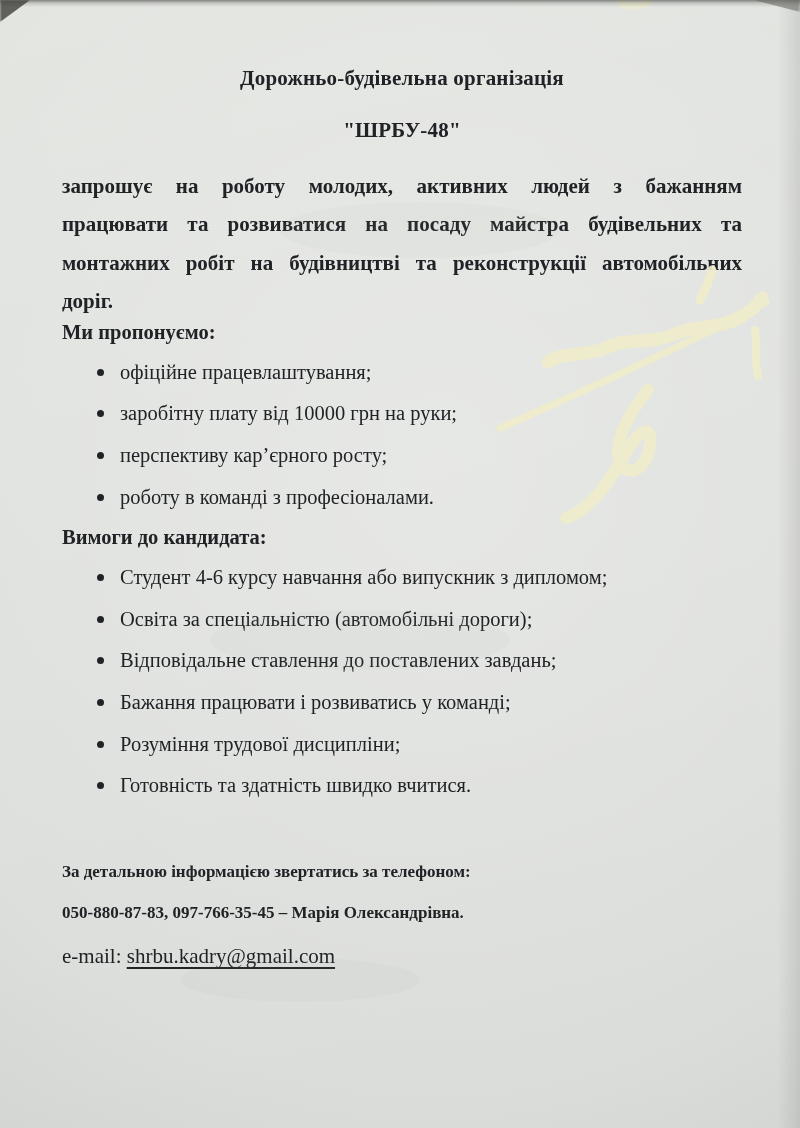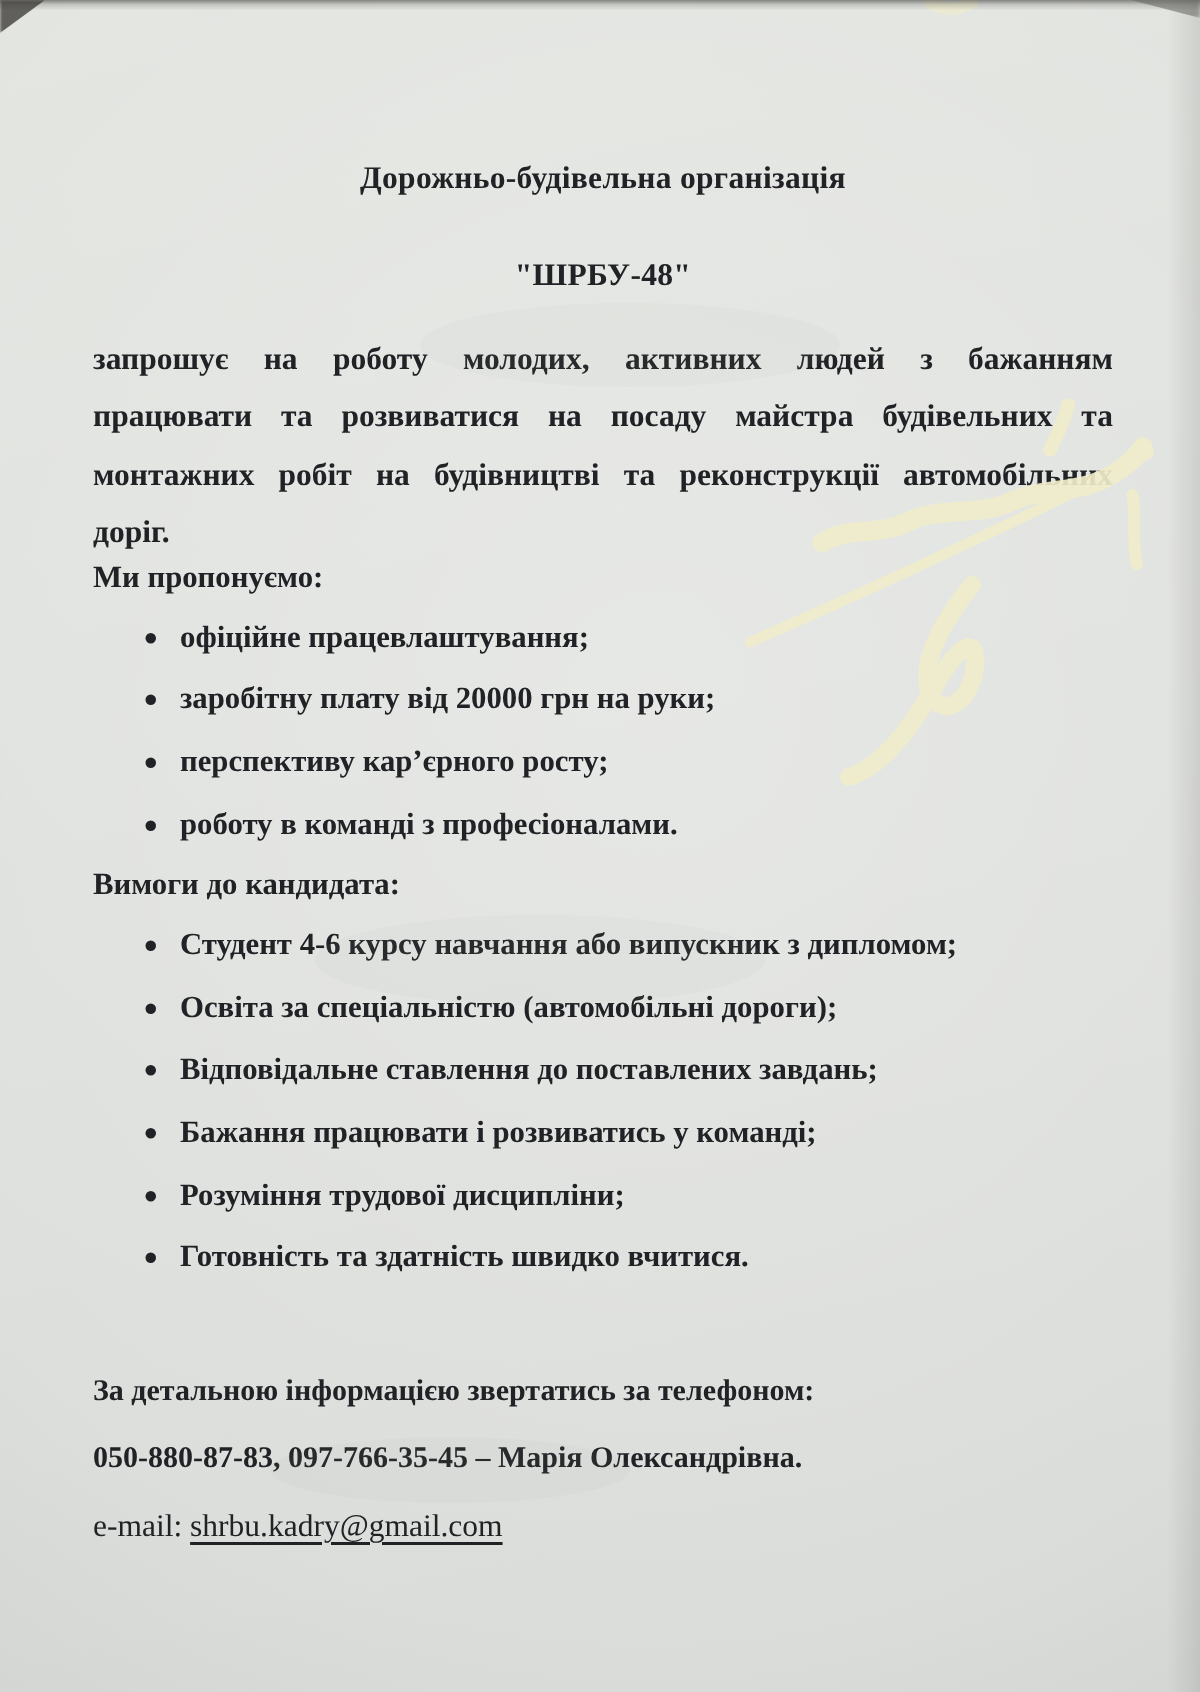--- a/index.html
+++ b/index.html
@@ -51,21 +51,20 @@
   .paper-content {
     position: relative;
     padding: 66px 58px 0 62px;
     height: 100%;
   }
   .doc-title {
     text-align: center;
     font-size: 21px;
     font-weight: bold;
     letter-spacing: 0.2px;
-    margin-top: 40px;
   }
   .doc-title.org { margin-bottom: 27px; }
   .doc-title.name { margin-bottom: 24px; }
   .intro {
     font-size: 21px;
     font-weight: bold;
     text-align: justify;
     line-height: 1.83;
     word-spacing: 2.5px;
   }
@@ -75,55 +74,55 @@
   }
   ul.doc-list {
     list-style: none;
     margin: 6px 0 0 0;
     padding-left: 33px;
   }
   ul.doc-list li {
     position: relative;
     padding-left: 25px;
     font-size: 20.5px;
-    font-weight: bold;
+    font-weight: normal;
     line-height: 1.25;
     margin: 16px 0;
   }
   ul.doc-list.req li { margin: 16px 0; }
   ul.doc-list li::before {
     content: "";
     position: absolute;
     left: 2px; top: 9px;
     width: 7px; height: 7px;
     border-radius: 50%;
     background: #212226;
   }
   .contacts { margin-top: 62px; }
-  .contacts p { font-size: 20px; line-height: 1.3; margin-bottom: 19px; }
+  .contacts p { font-size: 17px; line-height: 1.3; margin-bottom: 19px; }
   .contacts .bold { font-weight: bold; }
   .contacts .plain { font-weight: normal; font-size: 21px; }
   .email-link { text-decoration: underline; text-underline-offset: 4px; }
 </style>
 </head>
 <body>
 
 <div class="photo">
 
   <div class="paper-content">
 
     <div class="doc-title org">Дорожньо-будівельна організація</div>
     <div class="doc-title name">"ШРБУ-48"</div>
 
     <p class="intro">запрошує на роботу молодих, активних людей з бажанням працювати та розвиватися на посаду майстра будівельних та монтажних робіт на будівництві та реконструкції автомобільних доріг.</p>
 
     <div class="section-heading">Ми пропонуємо:</div>
     <ul class="doc-list offer">
       <li>офіційне працевлаштування;</li>
-      <li>заробітну плату від 20000 грн на руки;</li>
+      <li>заробітну плату від 10000 грн на руки;</li>
       <li>перспективу кар’єрного росту;</li>
       <li>роботу в команді з професіоналами.</li>
     </ul>
 
     <div class="section-heading">Вимоги до кандидата:</div>
     <ul class="doc-list req">
       <li>Студент 4-6 курсу навчання або випускник з дипломом;</li>
       <li>Освіта за спеціальністю (автомобільні дороги);</li>
       <li>Відповідальне ставлення до поставлених завдань;</li>
       <li>Бажання працювати і розвиватись у команді;</li>

